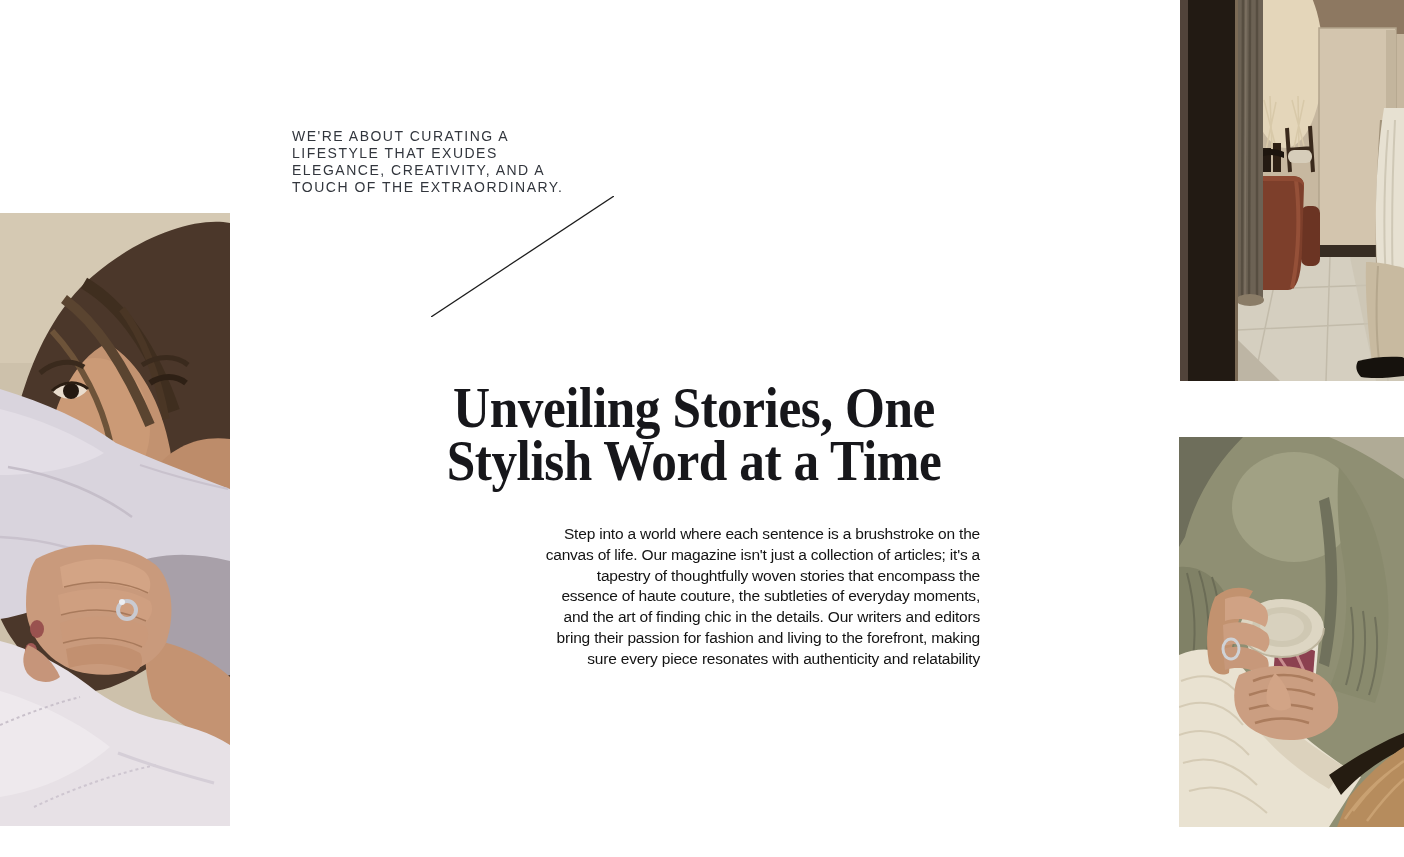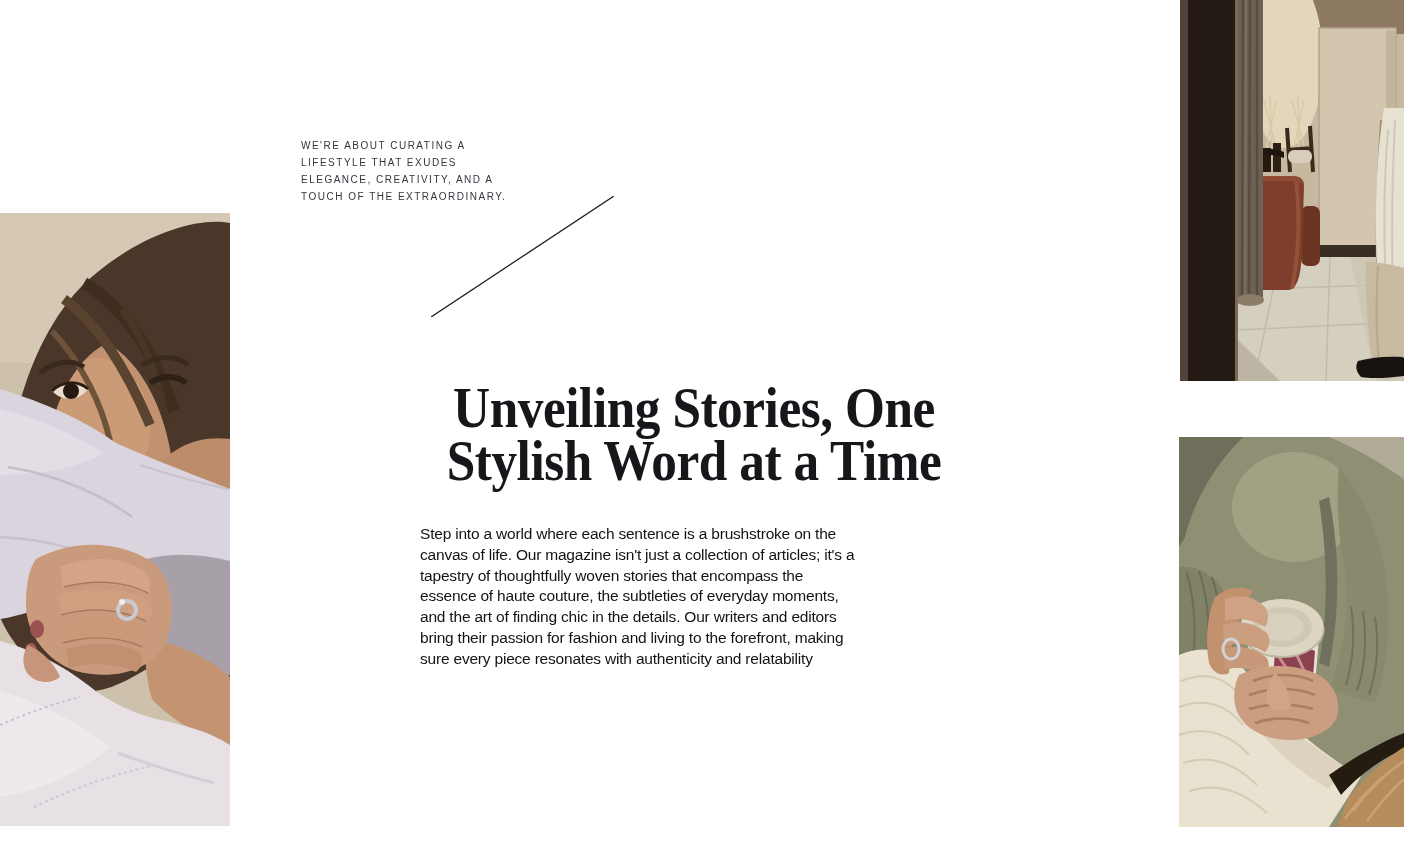--- a/index.html
+++ b/index.html
@@ -15,22 +15,22 @@
 
   figure.photo { position: absolute; margin: 0; overflow: hidden; }
   figure.photo svg { display: block; width: 100%; height: 100%; }
 
   .photo-left   { left: 0;      top: 213px; width: 230px; height: 613px; }
   .photo-top-right    { left: 1180px; top: 0;     width: 224px; height: 381px; }
   .photo-bottom-right { left: 1179px; top: 437px; width: 225px; height: 390px; }
 
   .tagline {
     position: absolute; left: 285px; top: 121px;
-    margin: 16px;
-    font-size: 10px; line-height: 17px;
+    margin: 7px;
+    font-size: 14px; line-height: 17px;
     letter-spacing: 1.5px;
     color: #32363d;
     white-space: pre-line;
   }
 
   .diagonal { position: absolute; left: 431px; top: 196px; }
 
   .heading {
     position: absolute; left: 387px; top: 381px; width: 614px;
     margin: 0; text-align: center;
@@ -39,21 +39,21 @@
     font-size: 57px; line-height: 53px;
     letter-spacing: -0.5px;
     color: #17171b;
     white-space: pre-line;
     transform: scaleX(0.9);
     transform-origin: 50% 0;
   }
 
   .body-copy {
     position: absolute; left: 420px; top: 524px; width: 560px;
-    margin: 0; text-align: left;
+    margin: 0; text-align: right;
     font-size: 15.5px; line-height: 20.8px;
     letter-spacing: -0.2px;
     color: #131313;
     white-space: pre-line;
   }
 </style>
 </head>
 <body>
 
 <main class="page">

